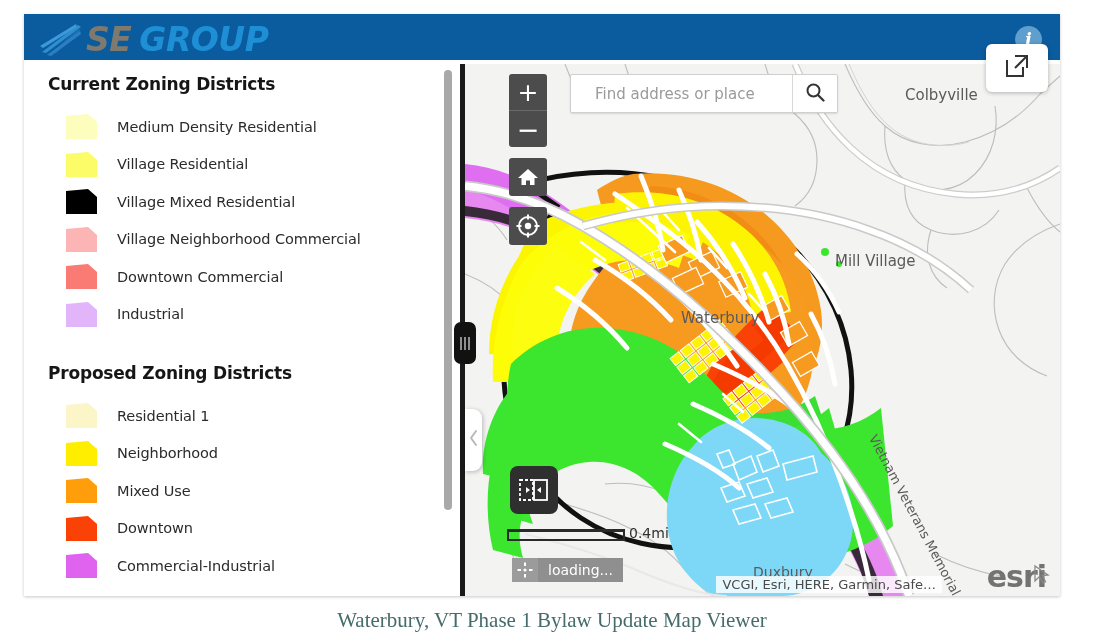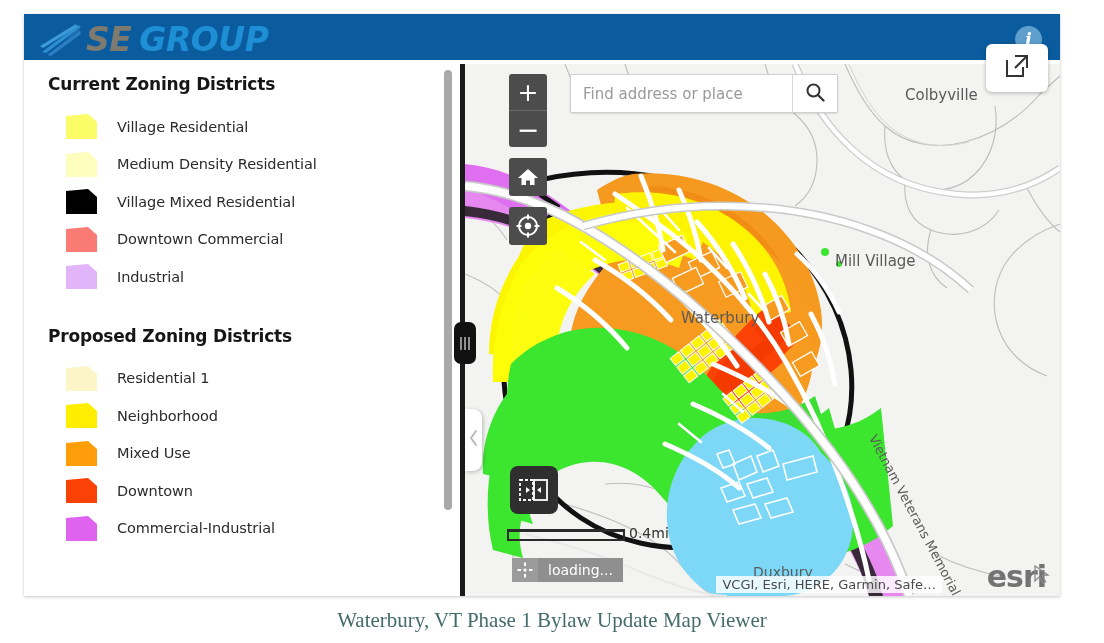--- a/index.html
+++ b/index.html
@@ -288,21 +288,21 @@
     display: flex;
     align-items: stretch;
     z-index: 20;
     box-sizing: border-box;
     box-shadow: 0 1px 2px rgba(0,0,0,0.12);
   }
   .search-input {
     flex: 1;
     border: none;
     outline: none;
-    padding: 0 12px;
+    padding: 0 24px;
     font-family: "DejaVu Sans", sans-serif;
     font-size: 15px;
     color: #701a75;
     background: transparent;
     min-width: 0;
   }
   .search-input::placeholder { color: #9a9a9a; }
   .search-btn {
     width: 44px;
     border-left: 1px solid #d8d8d8;
@@ -431,40 +431,48 @@
     <div class="body-row">
 
       <div class="legend-panel">
         <div class="legend-inner">
 
           <div class="legend-title">Current Zoning Districts</div>
           <div id="current-list">
               <div class="legend-item">
                 <span class="swatch">
                   <svg width="31" height="25" viewBox="0 0 31 25">
+                    <path d="M0 2 L22 0 L31 8 L31 25 L0 25 Z" fill="#fdfdbe"></path>
+                  </svg>
+                </span>
+                <span class="legend-label">Medium Density Residential</span>
+              </div>
+              <div class="legend-item">
+                <span class="swatch">
+                  <svg width="31" height="25" viewBox="0 0 31 25">
                     <path d="M0 2 L22 0 L31 8 L31 25 L0 25 Z" fill="#fcfc68"></path>
                   </svg>
                 </span>
                 <span class="legend-label">Village Residential</span>
               </div>
               <div class="legend-item">
                 <span class="swatch">
                   <svg width="31" height="25" viewBox="0 0 31 25">
-                    <path d="M0 2 L22 0 L31 8 L31 25 L0 25 Z" fill="#fdfdbe"></path>
-                  </svg>
-                </span>
-                <span class="legend-label">Medium Density Residential</span>
-              </div>
-              <div class="legend-item">
-                <span class="swatch">
-                  <svg width="31" height="25" viewBox="0 0 31 25">
                     <path d="M0 2 L22 0 L31 8 L31 25 L0 25 Z" fill="#fcc濾"></path>
                   </svg>
                 </span>
                 <span class="legend-label">Village Mixed Residential</span>
+              </div>
+              <div class="legend-item">
+                <span class="swatch">
+                  <svg width="31" height="25" viewBox="0 0 31 25">
+                    <path d="M0 2 L22 0 L31 8 L31 25 L0 25 Z" fill="#fcb4b4"></path>
+                  </svg>
+                </span>
+                <span class="legend-label">Village Neighborhood Commercial</span>
               </div>
               <div class="legend-item">
                 <span class="swatch">
                   <svg width="31" height="25" viewBox="0 0 31 25">
                     <path d="M0 2 L22 0 L31 8 L31 25 L0 25 Z" fill="#fa7a74"></path>
                   </svg>
                 </span>
                 <span class="legend-label">Downtown Commercial</span>
               </div>
               <div class="legend-item">

